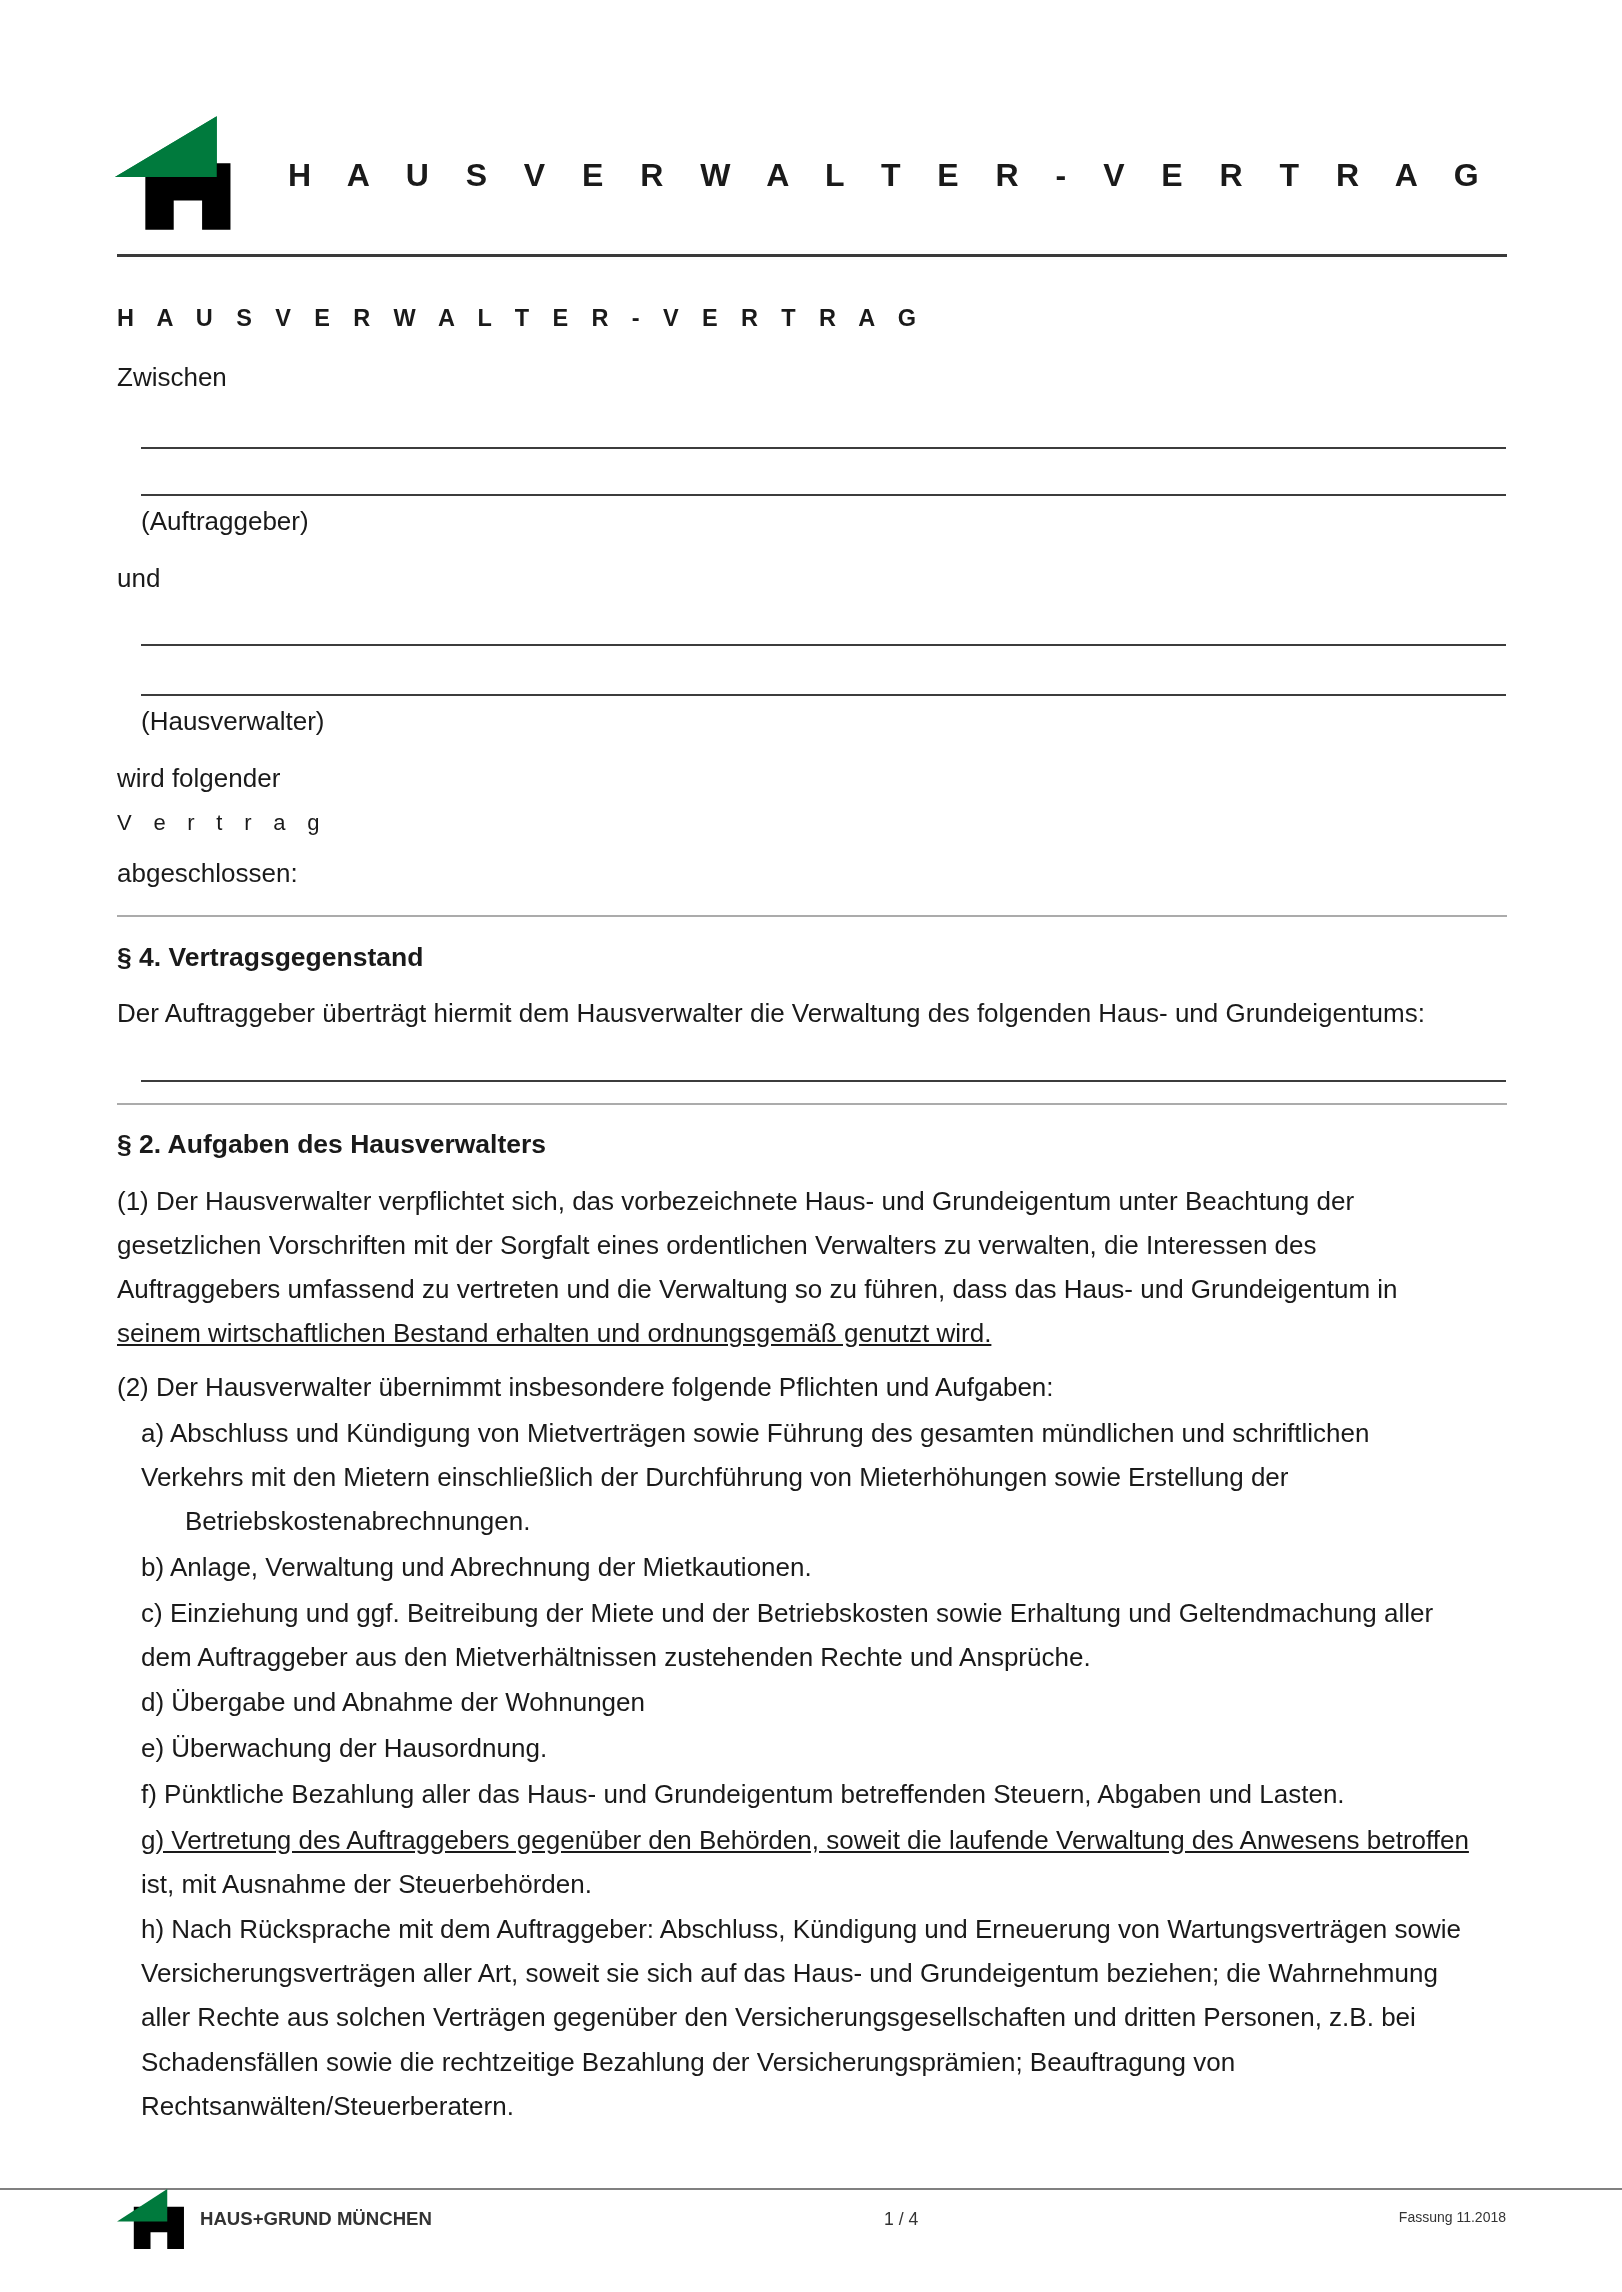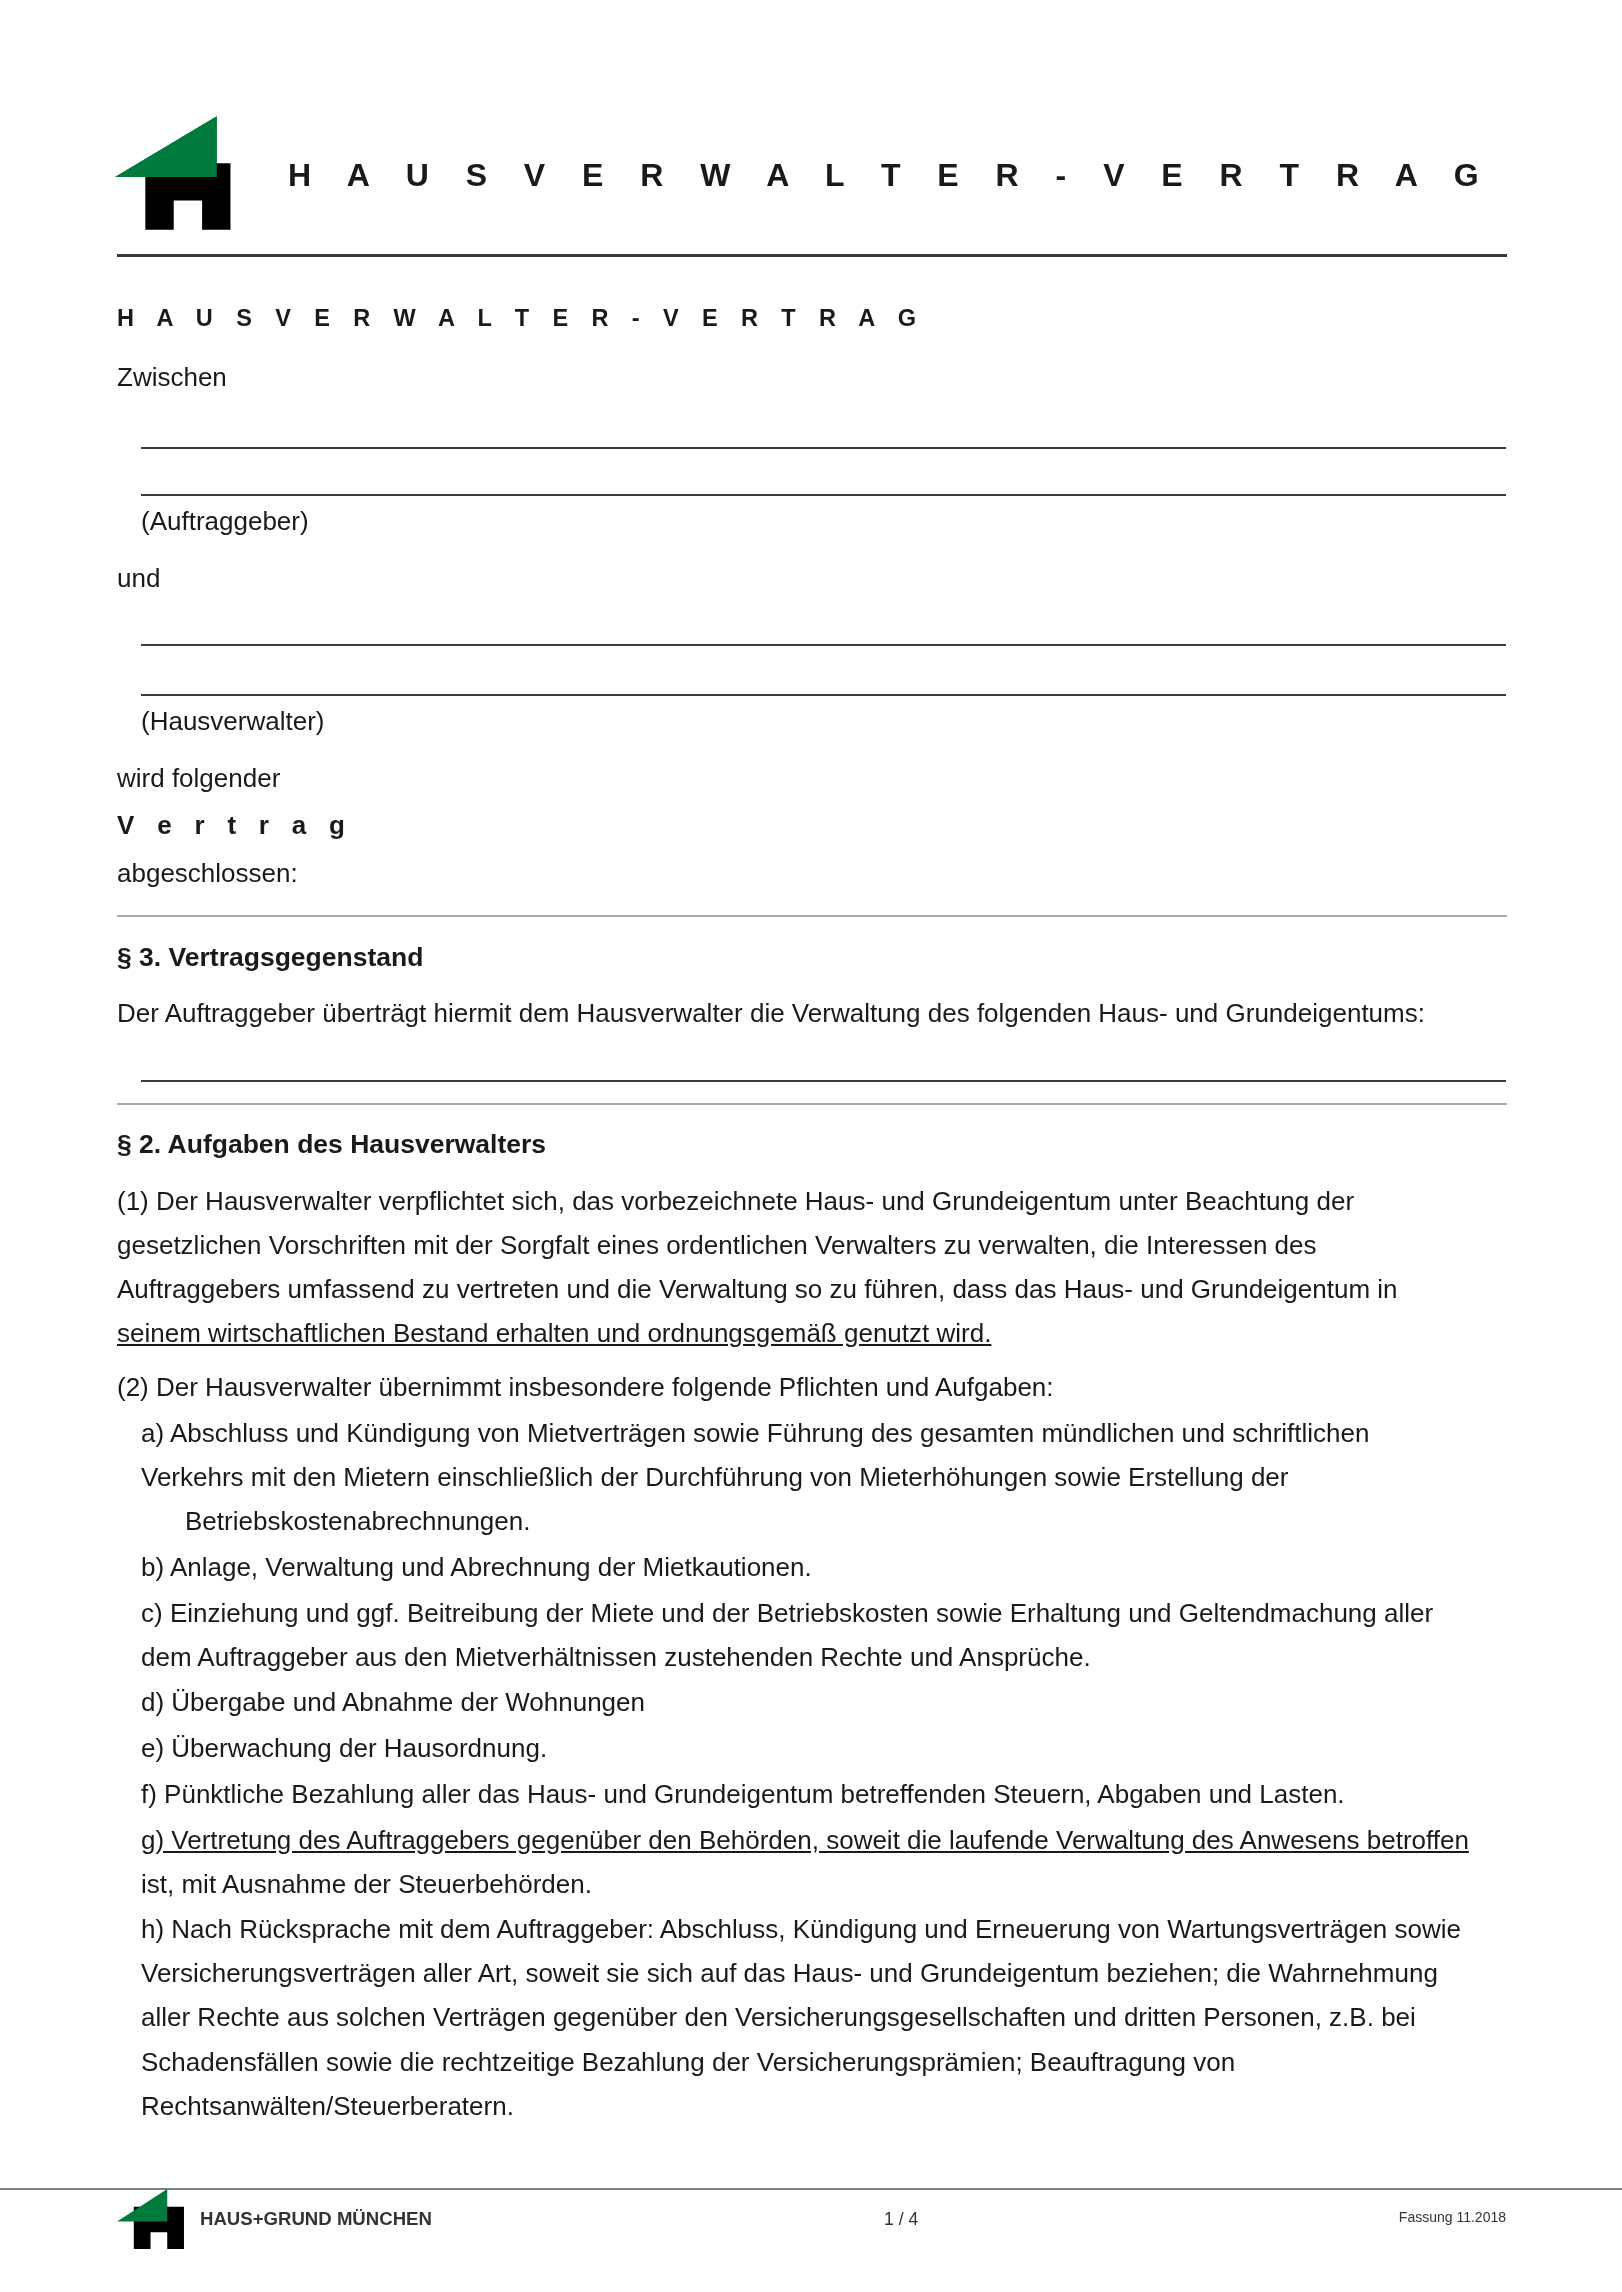--- a/index.html
+++ b/index.html
@@ -15,21 +15,21 @@
   }
   .rule-top { left: 117px; top: 254px; width: 1390px; height: 2.9px; background: #3a3a3a; }
   .doc-heading {
     left: 117px; top: 305px; font-size: 23.5px; font-weight: bold;
     letter-spacing: 8.4px; white-space: nowrap;
   }
   .text { font-size: 26px; white-space: nowrap; line-height: 1; }
   .fill-line { height: 2px; background: #3c3c3c; left: 141px; width: 1365px; }
   .sep { left: 117px; width: 1390px; height: 2px; background: #ababab; }
   .sec-head { font-size: 26.5px; font-weight: bold; white-space: nowrap; }
-  .vertrag { font-size: 26px; font-weight: bold; letter-spacing: 7.8px; }
+  .vertrag { font-size: 22px; font-weight: normal; letter-spacing: 7.8px; }
   .body-line { left: 117px; }
   .item-line { left: 141px; }
   .footer-rule { left: 0; top: 2188px; width: 1622px; height: 2px; background: #808080; }
   .logo-small { left: 117px; top: 2189px; width: 69px; height: 61px; }
   .footer-org { left: 200px; top: 2208px; font-size: 18.6px; font-weight: bold; color: #333; white-space: nowrap; }
   .footer-page { left: 884px; top: 2209px; font-size: 17.6px; color: #333; white-space: nowrap; }
   .footer-version { right: 116px; top: 2209px; font-size: 14px; color: #333; white-space: nowrap; }
 </style>
 </head>
 <body>
@@ -54,21 +54,21 @@
 <div class="abs fill-line" style="top:644px;"></div>
 <div class="abs fill-line" style="top:694px;"></div>
 <div class="abs text" style="left:141px; top:708px;">(Hausverwalter)</div>
 
 <div class="abs text" style="left:117px; top:765px;">wird folgender</div>
 <div class="abs text vertrag" style="left:117px; top:812px;">V e r t r a g</div>
 <div class="abs text" style="left:117px; top:860px;">abgeschlossen:</div>
 
 <div class="abs sep" style="top:915px;"></div>
 
-<div class="abs sec-head" style="left:117px; top:942px;">§ 3. Vertragsgegenstand</div>
+<div class="abs sec-head" style="left:117px; top:942px;">§ 4. Vertragsgegenstand</div>
 <div class="abs text" style="left:117px; top:1000px;">Der Auftraggeber überträgt hiermit dem Hausverwalter die Verwaltung des folgenden Haus- und Grundeigentums:</div>
 <div class="abs fill-line" style="top:1080px;"></div>
 <div class="abs sep" style="top:1103px;"></div>
 
 <div class="abs sec-head" style="left:117px; top:1129px;">§ 2. Aufgaben des Hausverwalters</div>
 
 <div class="abs text body-line" style="top:1188px;">(1) Der Hausverwalter verpflichtet sich, das vorbezeichnete Haus- und Grundeigentum unter Beachtung der</div>
 <div class="abs text body-line" style="top:1232px;">gesetzlichen Vorschriften mit der Sorgfalt eines ordentlichen Verwalters zu verwalten, die Interessen des</div>
 <div class="abs text body-line" style="top:1276px;">Auftraggebers umfassend zu vertreten und die Verwaltung so zu führen, dass das Haus- und Grundeigentum in</div>
 <div class="abs text body-line" style="top:1320px;text-decoration:underline;">seinem wirtschaftlichen Bestand erhalten und ordnungsgemäß genutzt wird.</div>

